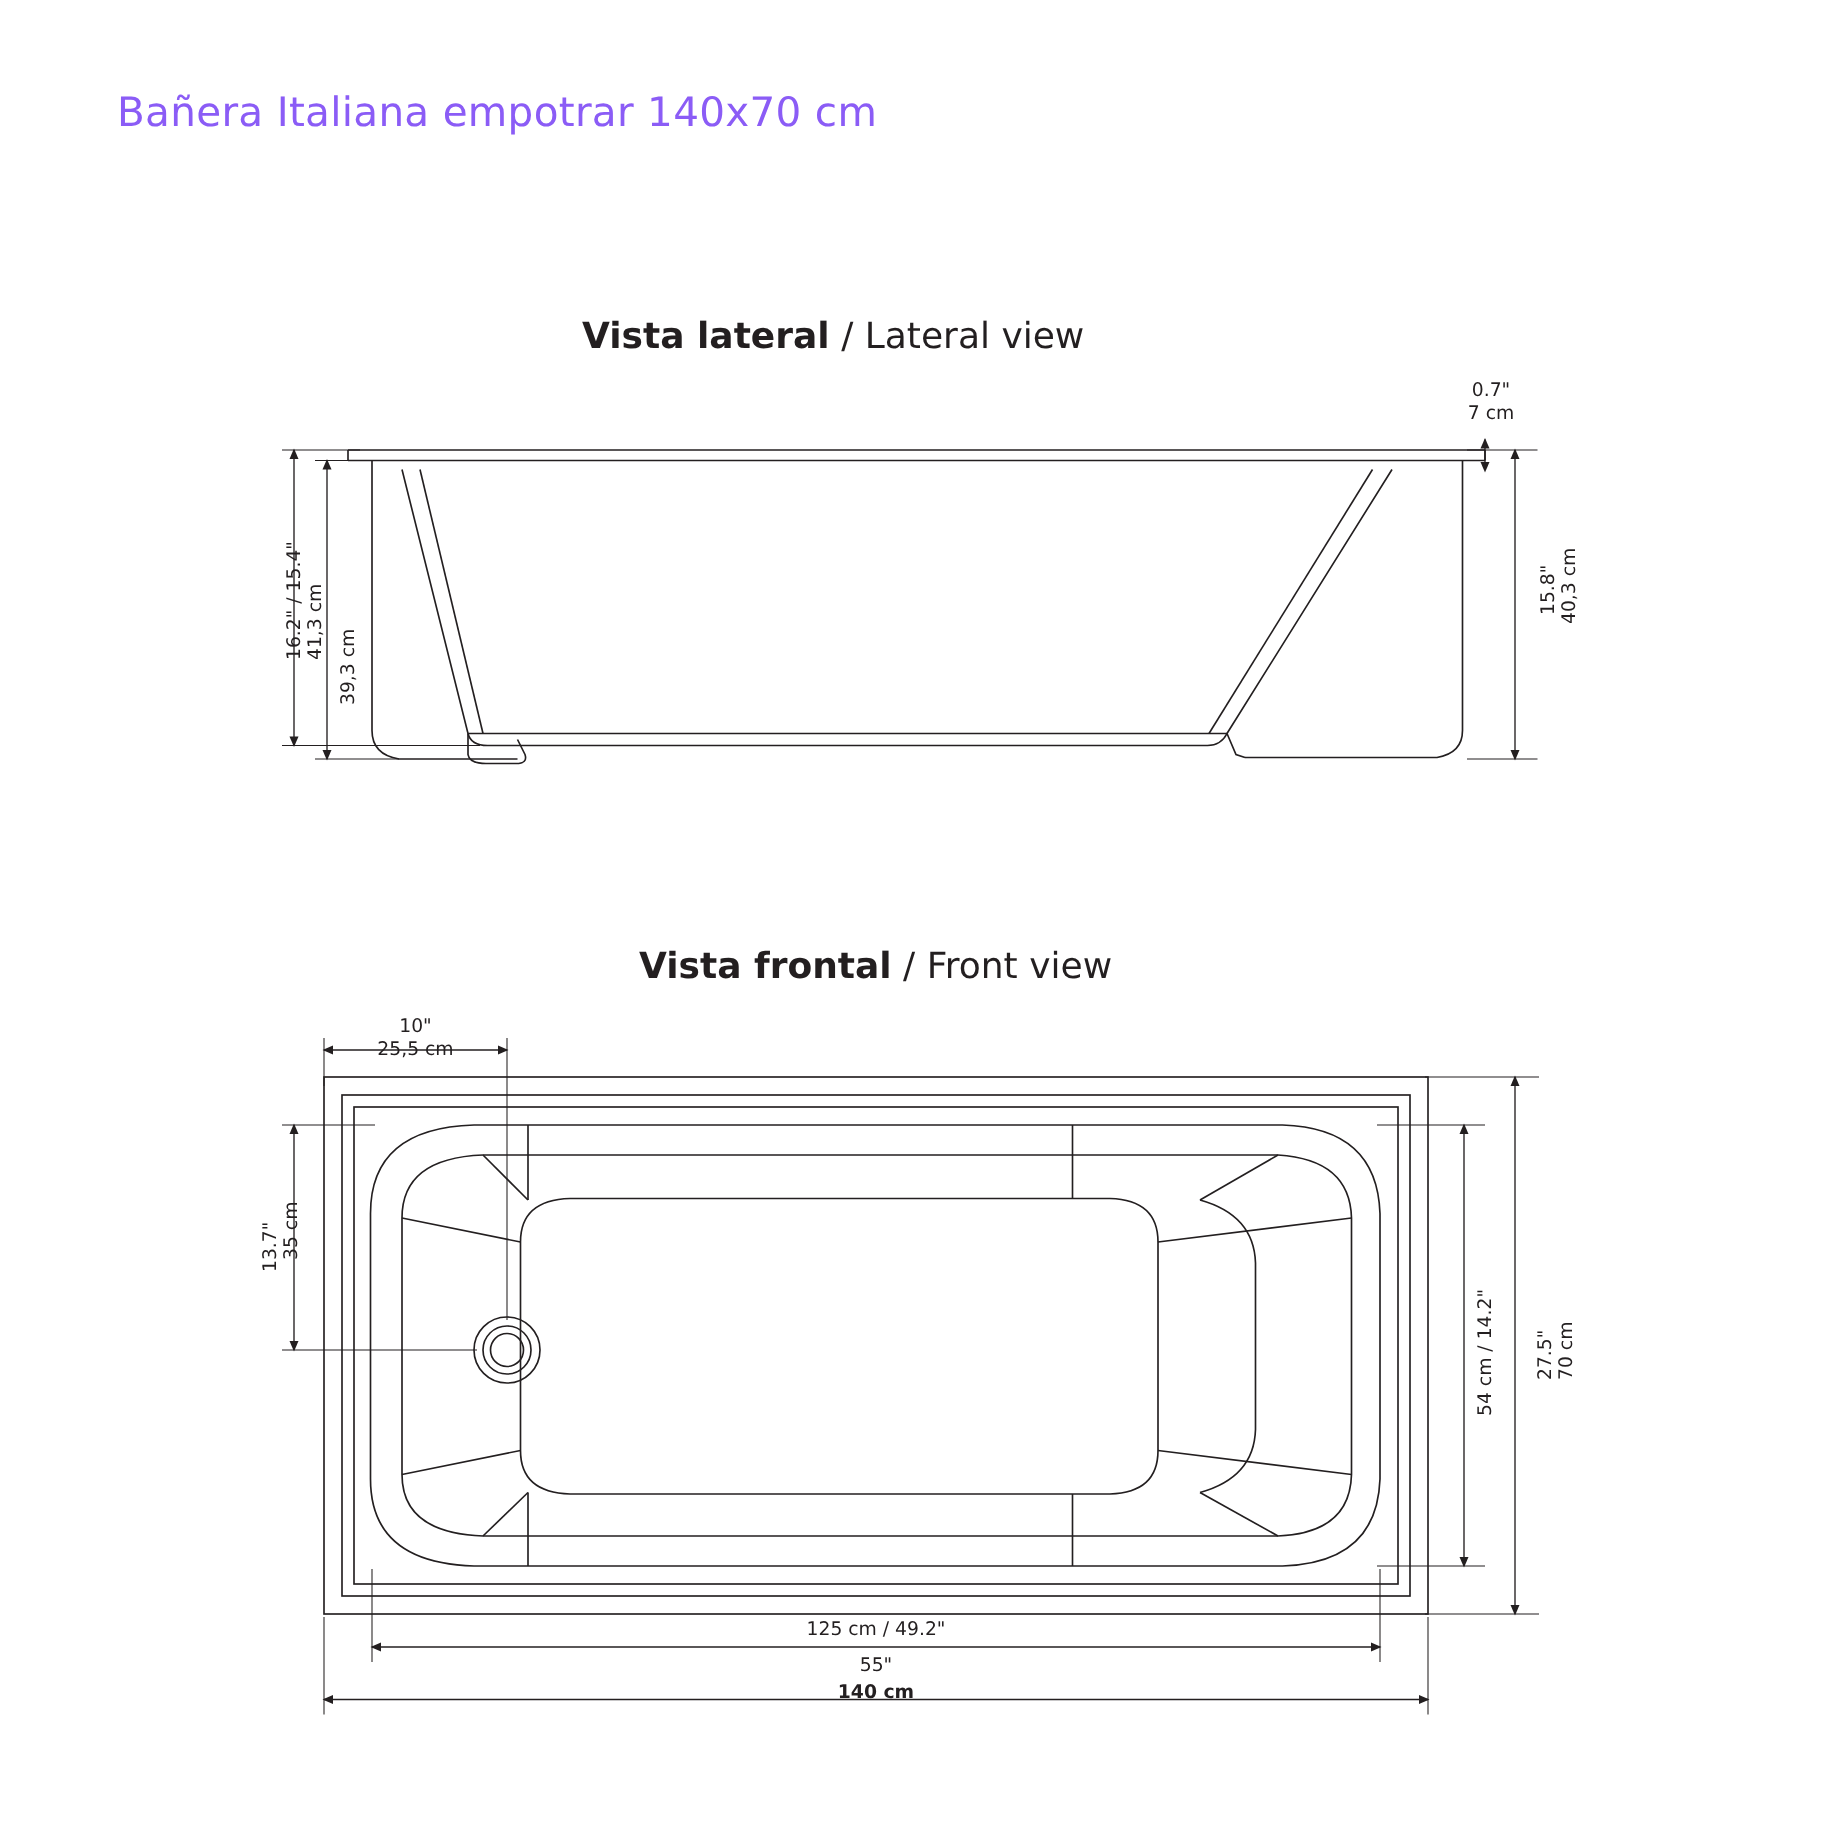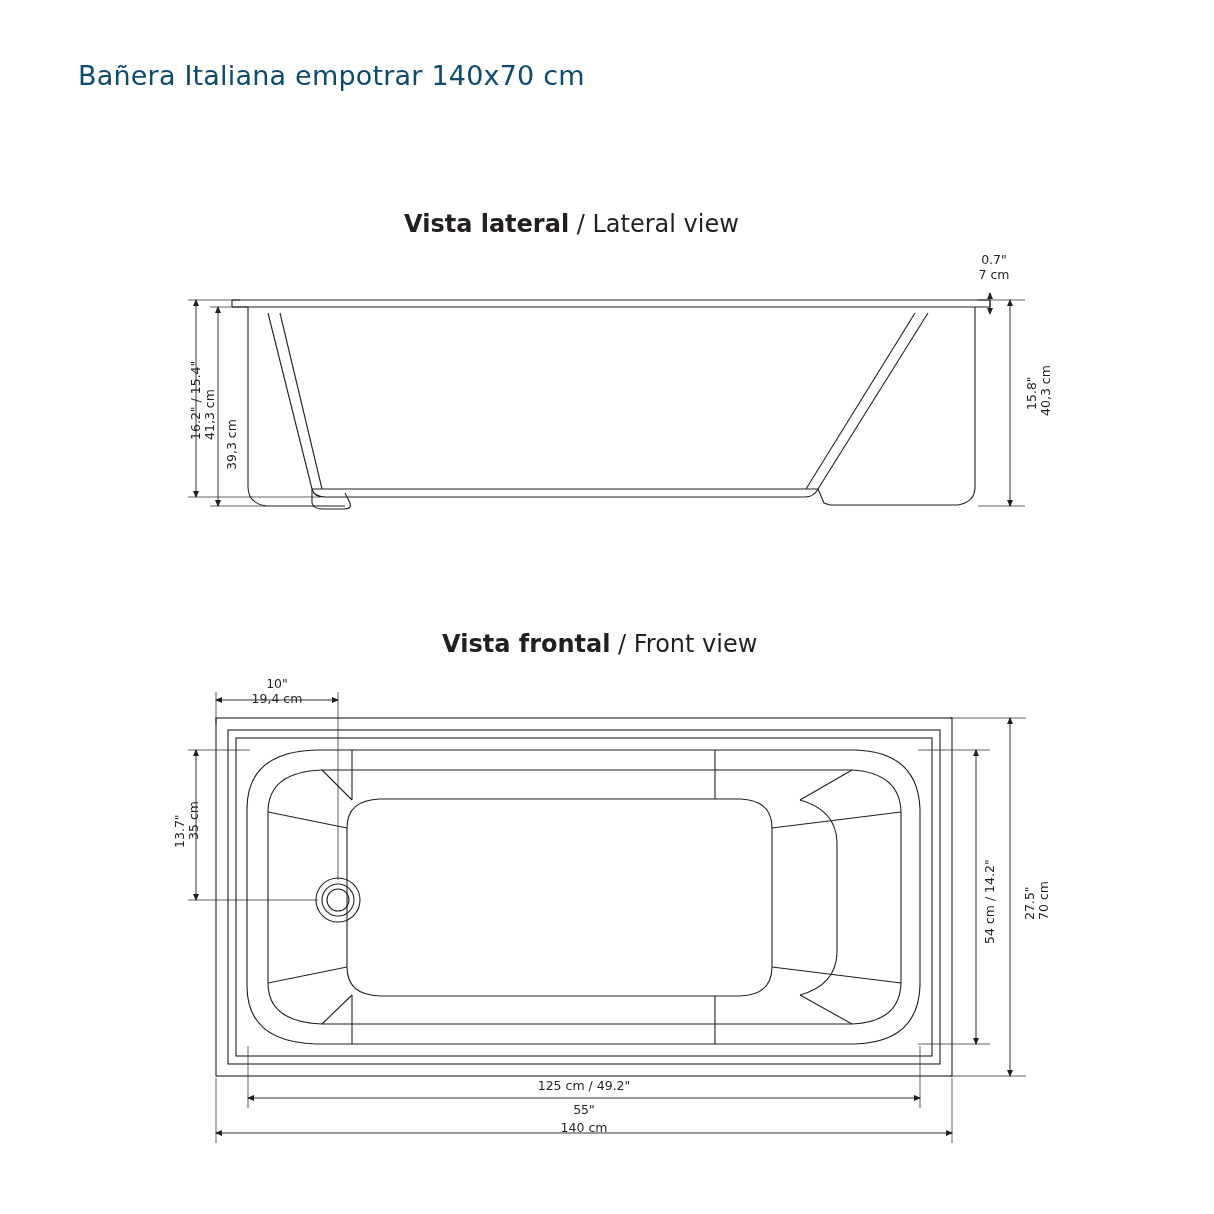--- a/index.html
+++ b/index.html
@@ -14,29 +14,28 @@
     font-family: "DejaVu Sans", sans-serif;
     color: #231f20;
     overflow: hidden;
   }
   .page-title {
     position: absolute;
     left: 78px;
     top: 60px;
     font-size: 27px;
     letter-spacing: 0.2px;
-    color: #0c4a6e;
+    color: #8b5cf6;
     white-space: nowrap;
   }
   .section-heading {
     position: absolute;
     font-size: 24px;
     white-space: nowrap;
     color: #231f20;
-    margin-left: 16px;
   }
   .section-heading .es {
     font-weight: bold;
   }
   .section-heading .sep {
     font-weight: normal;
   }
   .section-heading .en {
     font-weight: normal;
   }
@@ -205,26 +204,26 @@
 
 <div class="dim-label vert" style="left: 188px; top: 440px;">16.2" / 15.4"</div>
 <div class="dim-label vert" style="left: 202px; top: 440px;">41,3 cm</div>
 <div class="dim-label vert" style="left: 224px; top: 470px;">39,3 cm</div>
 
 <div class="dim-label vert" style="left: 1024px; top: 410px;">15.8"</div>
 <div class="dim-label vert" style="left: 1038px; top: 416px;">40,3 cm</div>
 
 <div class="dim-label center" style="left: 245px; top: 676px; width: 64px;">
   <div>10"</div>
-  <div>19,4 cm</div>
+  <div>25,5 cm</div>
 </div>
 
 <div class="dim-label vert" style="left: 172px; top: 848px;">13.7"</div>
 <div class="dim-label vert" style="left: 186px; top: 840px;">35 cm</div>
 
 <div class="dim-label vert" style="left: 982px; top: 944px;">54 cm / 14.2"</div>
 
 <div class="dim-label vert" style="left: 1022px; top: 920px;">27.5"</div>
 <div class="dim-label vert" style="left: 1036px; top: 920px;">70 cm</div>
 
 <div class="dim-label center" style="left: 484px; top: 1078px; width: 200px;">125 cm / 49.2"</div>
 <div class="dim-label center" style="left: 514px; top: 1102px; width: 140px;">55"</div>
-<div class="dim-label center" style="left: 514px; top: 1120px; width: 140px;">140 cm</div>
+<div class="dim-label center" style="left: 514px; top: 1120px; width: 140px; font-weight: bold;">140 cm</div>
 
 </body></html>

